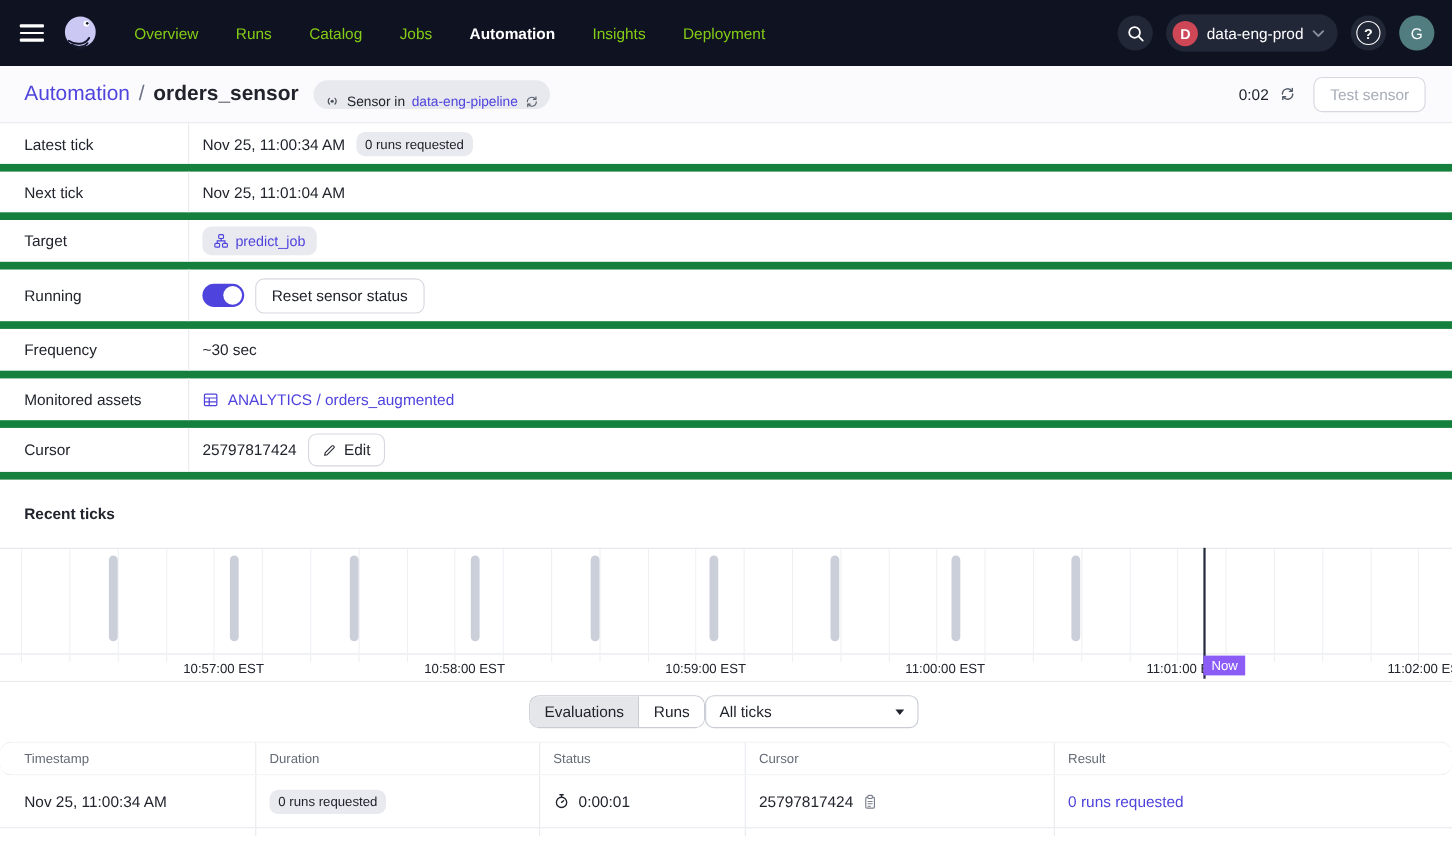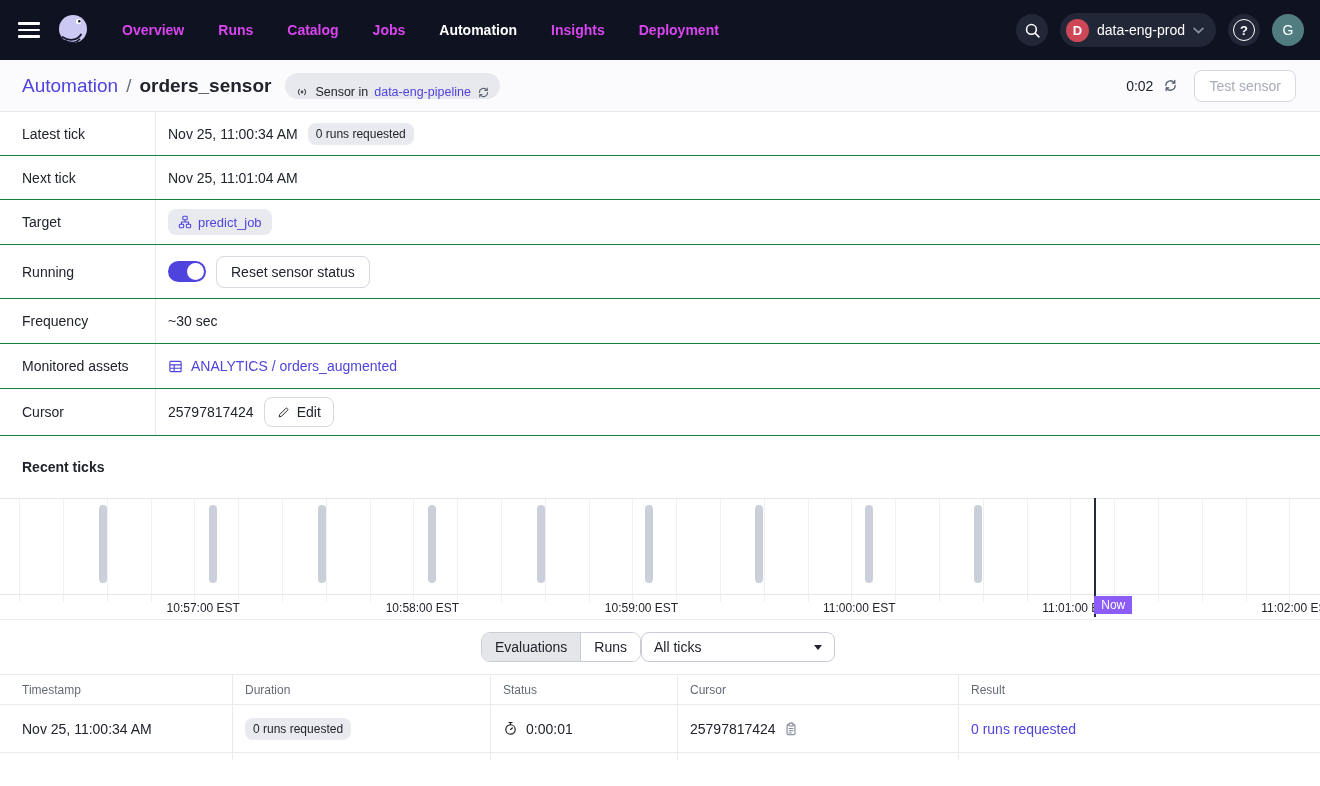--- a/index.html
+++ b/index.html
@@ -5,21 +5,21 @@
   * { box-sizing: border-box; margin: 0; padding: 0; }
   html,body { width:1320px; height:786px; overflow:hidden; background:#fff;
     font-family:"Liberation Sans", sans-serif; color:#21242C; }
 
   
   .topnav { height:60px; background:#0E1221; display:flex; align-items:center; padding:0 16px 0 18px; }
   .hamburger { width:24px; height:24px; display:flex; flex-direction:column; justify-content:center; gap:4px; cursor:pointer; margin-right:12px; }
   .hamburger span { display:block; height:2.5px; width:22px; background:#fff; border-radius:1px; }
   .logo { width:38px; height:38px; margin-right:30px; cursor:pointer; }
   .navitems { display:flex; align-items:center; gap:34px; }
-  .navitem { font-size:14px; color:#d946ef; font-weight:700; cursor:pointer; white-space:nowrap; }
+  .navitem { font-size:14px; color:#84cc16; font-weight:400; cursor:pointer; white-space:nowrap; }
   .navitem.active { color:#fff; font-weight:700; }
   .nav-right { margin-left:auto; display:flex; align-items:center; gap:12px; }
   .circle-btn { width:32px; height:32px; border-radius:50%; background:#222738; display:flex; align-items:center; justify-content:center; cursor:pointer; }
   .deploy-pill { height:34px; background:#222738; border-radius:17px; display:flex; align-items:center; gap:8px; padding:0 12px 0 6px; cursor:pointer; }
   .deploy-badge { width:23px; height:23px; border-radius:50%; background:#CE4757; color:#fff; font-size:13px; font-weight:700; display:flex; align-items:center; justify-content:center; }
   .deploy-label { color:#fff; font-size:14px; }
   .help-q { width:22px; height:22px; border:1.6px solid #fff; border-radius:50%; color:#fff; font-size:13px; font-weight:700; display:flex; align-items:center; justify-content:center; }
   .avatar { width:32px; height:32px; border-radius:50%; background:#517D81; color:#fff; font-size:14px; font-weight:500; display:flex; align-items:center; justify-content:center; cursor:pointer; }
 
   
@@ -29,21 +29,21 @@
   .crumb-sep { color:#6A7180; }
   .crumb-name { font-weight:700; color:#21242C; }
   .sensor-badge { margin-left:14px; height:26px; background:#E8E9EE; border-radius:13px; display:flex; align-items:flex-end; gap:6px; padding:0 10px; font-size:12.5px; color:#21242C; }
   .sensor-badge .link { color:#4F43DD; cursor:pointer; }
   .head-right { margin-left:auto; display:flex; align-items:center; gap:10px; }
   .countdown { font-size:14px; color:#21242C; }
   .btn { background:#fff; border:1px solid #D5D8DF; border-radius:8px; font-size:14px; color:#21242C; display:inline-flex; align-items:center; gap:7px; cursor:pointer; font-family:inherit; }
   .btn.test { height:32px; padding:0 14px; color:#A7ACB7; margin-left:6px; }
 
   
-  .drow { display:grid; grid-template-columns:155px 1fr; border-bottom:1px solid #15803d; align-items:center; }
+  .drow { display:grid; grid-template-columns:155px 1fr; border-bottom:7px solid #15803d; align-items:center;gap:16px; }
   .drow .lbl { padding-left:22px; font-size:14px; color:#21242C; }
   .drow .val { border-left:1px solid #E8EAEE; height:100%; display:flex; align-items:center; gap:10px; padding-left:12px; font-size:14px; }
   .h44{height:44px}.h45{height:45px}.h54{height:54px}.h47{height:47px}
   .pill { background:#E9EAEF; border-radius:8px; font-size:12px; color:#21242C; padding:4px 8px; white-space:nowrap; }
   .job-pill { background:#E9EAEF; border-radius:8px; height:26px; display:flex; align-items:center; gap:6px; padding:0 10px; font-size:13px; color:#4F43DD; cursor:pointer; }
   .switch { width:38px; height:21px; border-radius:11px; background:#4F43DD; position:relative; cursor:pointer; flex:0 0 auto; }
   .switch .knob { position:absolute; top:2px; right:2px; width:17px; height:17px; border-radius:50%; background:#fff; }
   .btn.reset { height:32px; padding:0 14px; }
   .btn.edit { height:30px; padding:0 12px; }
   .asset-link { color:#4F43DD; font-size:14px; cursor:pointer; display:flex; align-items:center; gap:8px; }
@@ -65,21 +65,21 @@
   .segmented { display:flex; border:1px solid #C9CCD4; border-radius:9px; overflow:hidden; }
   .seg { padding:6px 13px; font-size:14px; background:#fff; cursor:pointer; }
   .seg.active { background:#E4E6EA; border-right:1px solid #C9CCD4; }
   .select { width:194px; height:30px; border:1px solid #C9CCD4; border-radius:8px; background:#fff; display:flex; align-items:center; padding:0 12px; font-size:14px; cursor:pointer; }
   .select .caret { margin-left:auto; width:0; height:0; border-left:4.5px solid transparent; border-right:4.5px solid transparent; border-top:5.5px solid #21242C; }
 
   .tgrid { display:grid; grid-template-columns:232px 258px 187px 281px 1fr; }
   .tgrid > div { display:flex; align-items:center; padding-left:12px; }
   .tgrid > div:first-child { padding-left:22px; }
   .tgrid > div + div { border-left:1px solid #E8EAEE; }
-  .thead { height:31px; border-top:1px solid #E8EAEE; border-bottom:1px solid #E8EAEE; }
+  .thead { height:31px; border-top:1px solid #E8EAEE; border-bottom:1px solid #E8EAEE;border-radius:11px; }
   .thead > div { font-size:12px; color:#646B76; }
   .trow { height:48px; border-bottom:1px solid #E8EAEE; font-size:14px; }
   .trow .result-link { color:#4F43DD; cursor:pointer; }
   .tsliver { height:7px; }
   .cellgap { gap:8px; }
   .icon { flex:0 0 auto; display:inline-flex; }
 </style>
 </head>
 <body>
 

